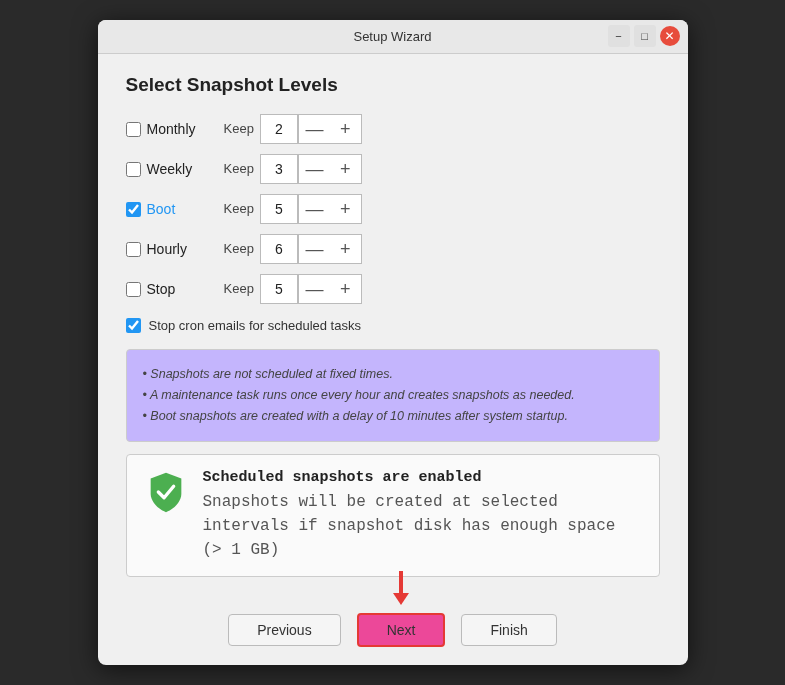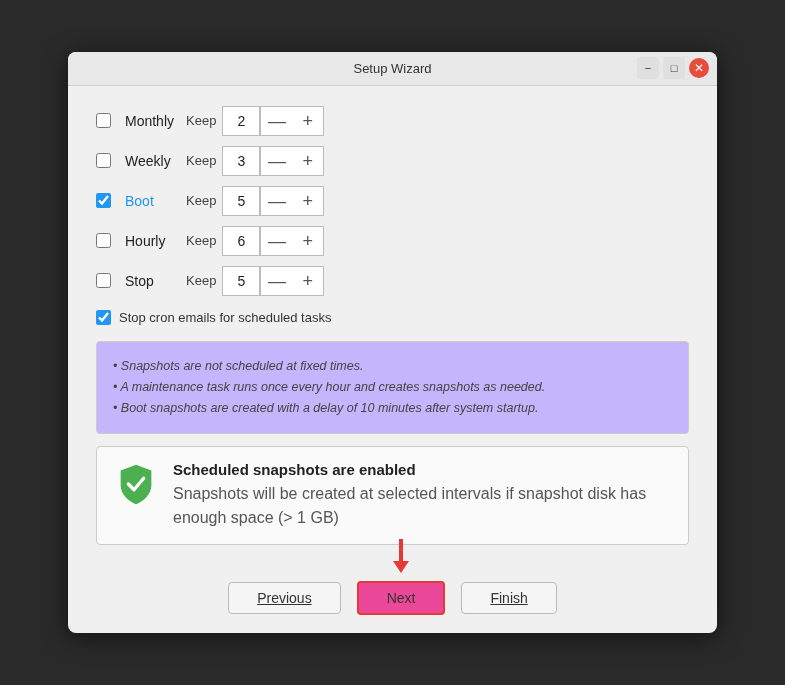--- a/index.html
+++ b/index.html
@@ -6,21 +6,21 @@
     body {
       width: 785px;
       height: 685px;
       background: #2a2a2a;
       display: flex;
       align-items: center;
       justify-content: center;
       font-family: 'Segoe UI', Arial, sans-serif;
     }
     .window {
-      width: 649px;
+      width: 590px;
       background: #f0f0f0;
       border-radius: 8px;
       box-shadow: 0 4px 24px rgba(0,0,0,0.6);
       overflow: hidden;
     }
     .titlebar {
       background: #e8e8e8;
       height: 34px;
       display: flex;
       align-items: center;
@@ -64,37 +64,38 @@
       margin-bottom: 18px;
     }
     .snapshot-row {
       display: flex;
       align-items: center;
       margin-bottom: 10px;
       gap: 0;
     }
     .snapshot-row label {
       display: flex;
-      align-items: flex-start;
-      gap: 14px;
+      align-items: flex-end;
+      gap: 6px;
       width: 90px;
       font-size: 14px;
       color: #222;
       font-weight: 500;
       cursor: pointer;
     }
     .snapshot-row label input[type="checkbox"] {
       width: 15px;
       height: 15px;
       cursor: pointer;
       accent-color: #2196F3;
     }
     .keep-label {
       font-size: 13px;
       color: #444;
+      margin-left: 8px;
       margin-right: 6px;
     }
     .num-box {
       width: 38px;
       height: 30px;
       border: 1px solid #bbb;
       background: white;
       text-align: center;
       font-size: 14px;
       color: #222;
@@ -146,20 +147,21 @@
     }
     .status-box {
       border: 1px solid #ccc;
       background: #fafafa;
       border-radius: 4px;
       padding: 14px 16px;
       display: flex;
       align-items: flex-start;
       gap: 14px;
       margin-bottom: 18px;
+      font-family: Liberation Mono, monospace;
     }
     .shield-icon {
       width: 46px;
       height: 46px;
       flex-shrink: 0;
     }
     .status-text-block { flex: 1; }
     .status-title {
       font-size: 15px;
       font-weight: bold;
@@ -180,21 +182,20 @@
       position: relative;
     }
     .footer-btn {
       padding: 7px 28px;
       font-size: 14px;
       border: 1px solid #bbb;
       background: #f5f5f5;
       border-radius: 4px;
       cursor: pointer;
       color: #333;
-      text-decoration: underline;
     }
     .next-btn-wrapper {
       position: relative;
       display: flex;
       flex-direction: column;
       align-items: center;
     }
     .footer-btn-next {
       padding: 7px 28px;
       font-size: 14px;
@@ -238,20 +239,21 @@
   <div class="titlebar">
     <span class="titlebar-title">Setup Wizard</span>
     <div class="titlebar-controls">
       <button class="ctrl-btn ctrl-min">−</button>
       <button class="ctrl-btn ctrl-max">□</button>
       <button class="ctrl-btn ctrl-close">✕</button>
     </div>
   </div>
 
   <div class="content">
+    <div class="page-title">Select Snapshot Levels</div>
 
     <div id="snapshot-rows">
         <div class="snapshot-row">
           <label for="chk-monthly">
             <input type="checkbox" id="chk-monthly" style="">
             <span>Monthly</span>
           </label>
           <span class="keep-label">Keep</span>
           <input type="text" class="num-box" value="2" style="">
           <button class="stepper-btn stepper-minus">—</button>

